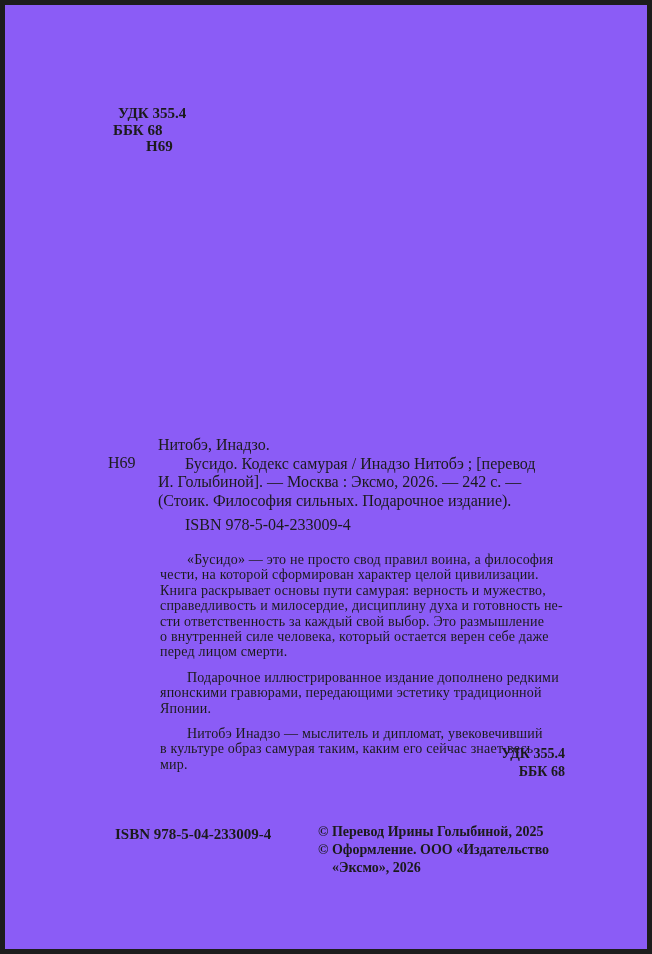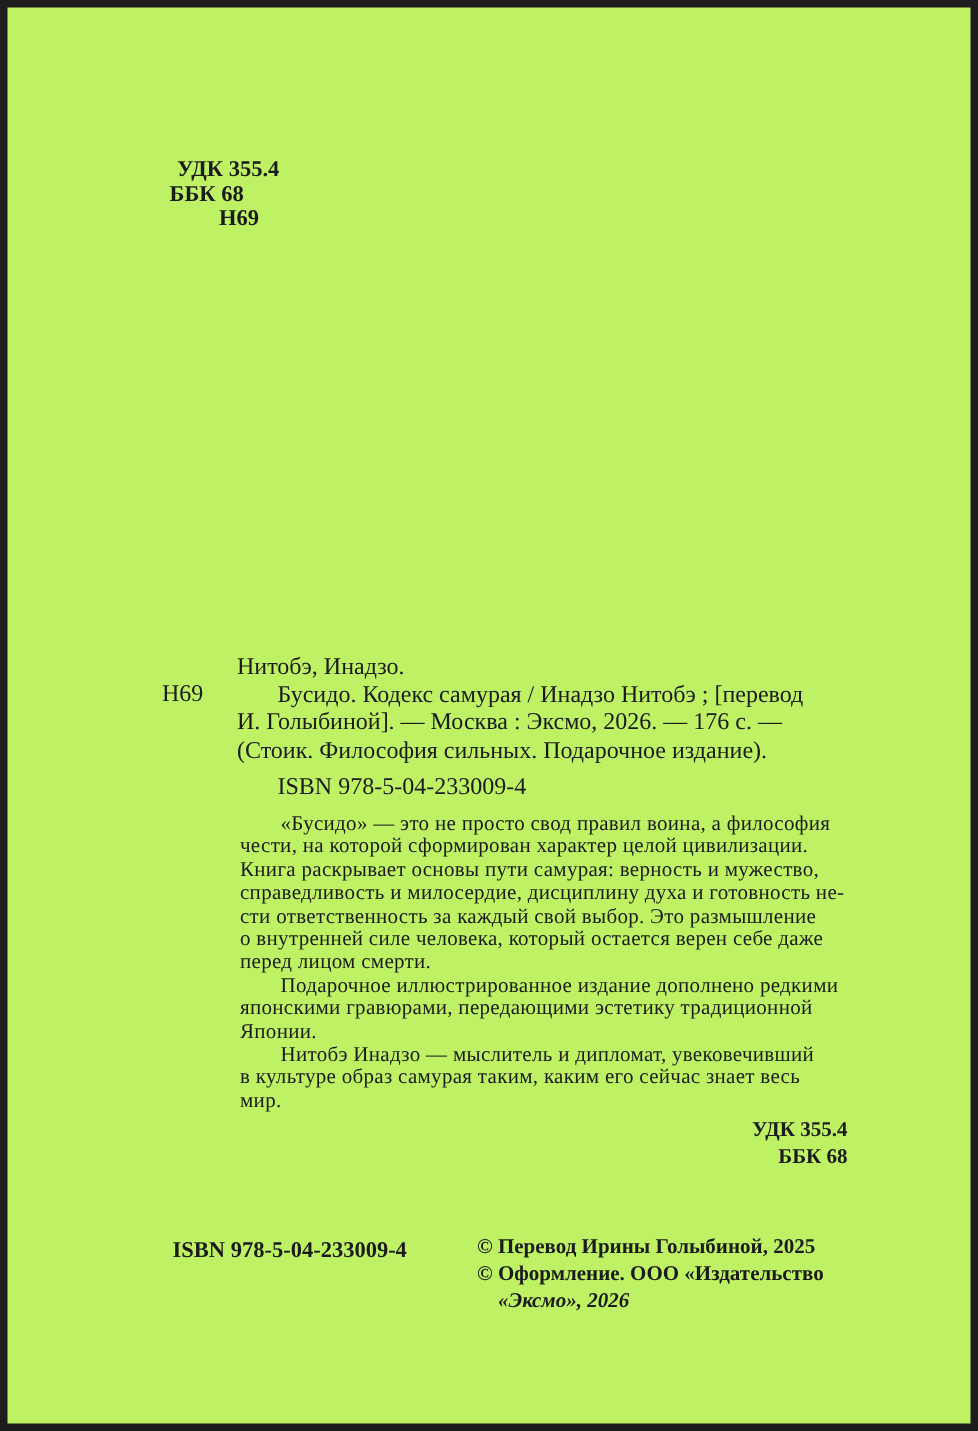--- a/index.html
+++ b/index.html
@@ -5,21 +5,21 @@
   html, body {
     margin: 0;
     padding: 0;
     background: #3a3a3a;
   }
   .page {
     position: relative;
     width: 652px;
     height: 954px;
     box-sizing: border-box;
-    background: #bef264;
+    background: #8b5cf6;
     border: 5px solid #1d1d1d;
     font-family: "Liberation Serif", "DejaVu Serif", serif;
     color: #1b1b1b;
     overflow: hidden;
   }
   .abs { position: absolute; }
   .pre { white-space: pre; }
 
   
   .top-codes {
@@ -53,39 +53,39 @@
   }
 
   
   .annotation {
     left: 155px; top: 537px;
     width: 424px;
     font-size: 14px;
     line-height: 15.4px;
     letter-spacing: 0.2px;
   }
-  .annotation .para { text-indent: 27px; }
+  .annotation .para { text-indent: 27px; margin-top: 10px; }
 
   
   .codes-right {
     right: 82px; top: 740px;
     text-align: right;
     font-weight: bold;
     font-size: 14px;
     line-height: 18px;
   }
 
   
   .copyright {
     left: 313px; top: 818px;
     font-weight: bold;
     font-size: 14px;
     line-height: 18.2px;
   }
-  .copyright .cont { padding-left: 14px; font-style: italic; }
+  .copyright .cont { padding-left: 14px; }
 
   .isbn-bottom {
     left: 110px; top: 820px;
     font-weight: bold;
     font-size: 15px;
     line-height: 18px;
   }
 </style>
 </head>
 <body>
@@ -96,21 +96,21 @@
     <div class="udk">УДК 355.4</div>
     <div class="bbk">ББК 68</div>
     <div class="auth-code">Н69</div>
   </div>
 
   <div class="abs bib-margin-code">Н69</div>
 
   <div class="abs bib-block">
     <div class="bib-heading">Нитобэ, Инадзо.</div>
     <div class="bib-description pre">Бусидо. Кодекс самурая / Инадзо Нитобэ ; [перевод
-И. Голыбиной]. — Москва : Эксмо, 2026. — 176 с. —
+И. Голыбиной]. — Москва : Эксмо, 2026. — 242 с. —
 (Стоик. Философия сильных. Подарочное издание).</div>
   </div>
 
   <div class="abs isbn-top">ISBN 978-5-04-233009-4</div>
 
   <div class="abs annotation">
     <div class="para pre">«Бусидо» — это не просто свод правил воина, а философия
 чести, на которой сформирован характер целой цивилизации.
 Книга раскрывает основы пути самурая: верность и мужество,
 справедливость и милосердие, дисциплину духа и готовность не-

